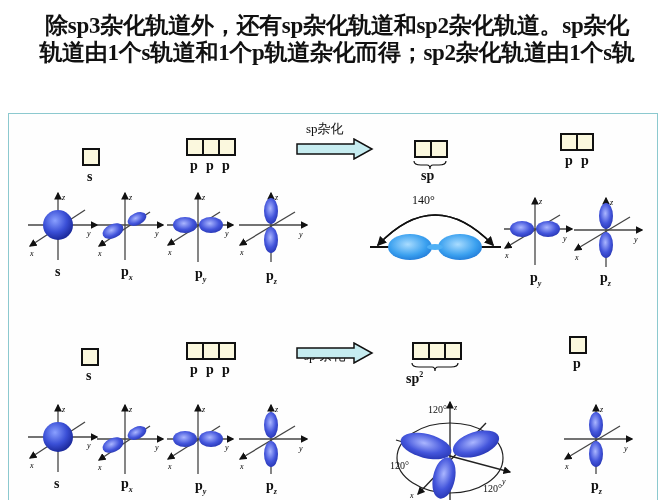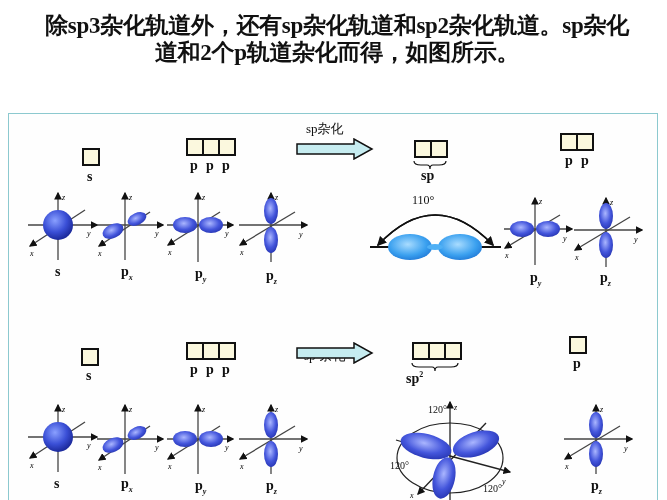--- a/index.html
+++ b/index.html
@@ -19,21 +19,21 @@
   .boxes .cell:first-child { margin-left:0; }
   .arrow-lbl { position:absolute; font-size:13px; font-family:"Liberation Serif",serif; }
   .arrow-lbl sup { font-size:8px; }
   .brace { position:absolute; }
 </style>
 </head>
 <body>
 
 <div class="intro">
   <span>除sp3杂化轨道外，还有sp杂化轨道和sp2杂化轨道。sp杂化</span>
-  <span>道和2个p轨道杂化而得，如图所示。</span>
+  <span>轨道由1个s轨道和1个p轨道杂化而得；sp2杂化轨道由1个s轨</span>
 </div>
 
 <div class="panel"></div>
 
 <svg width="0" height="0" style="position:absolute">
   <defs>
     <radialGradient id="sphereGrad" cx="40%" cy="35%" r="65%">
       <stop offset="0%" stop-color="#8aa0ff"></stop>
       <stop offset="60%" stop-color="#3a4fd6"></stop>
       <stop offset="100%" stop-color="#1c2a9c"></stop>
@@ -129,21 +129,21 @@
   <line x1="2" y1="35" x2="70" y2="35" stroke="#444" stroke-width="1.3" marker-end="url(#ah)"></line>
   <line x1="58" y1="22" x2="3" y2="55" stroke="#444" stroke-width="1.3" marker-end="url(#ah)"></line>
   <ellipse cx="34" cy="21" rx="7" ry="13" fill="url(#lobeGrad)"></ellipse>
   <ellipse cx="34" cy="50" rx="7" ry="13" fill="url(#lobeGrad)"></ellipse>
   <text x="38" y="10" font-size="8" font-style="italic">z</text>
   <text x="62" y="47" font-size="8" font-style="italic">y</text>
   <text x="3" y="65" font-size="8" font-style="italic">x</text>
 </svg>
 <div class="lbl" style="left:266px;top:268px;"><span>p</span><sub>z</sub></div>
 
-<div class="arrow-lbl" style="left:412px;top:193px;font-size:12px;">110°</div>
+<div class="arrow-lbl" style="left:412px;top:193px;font-size:12px;">140°</div>
 <svg class="abs" style="left:368px;top:205px;" width="135" height="55">
   <path d="M10,40 Q67,-20 125,40" fill="none" stroke="#111" stroke-width="1.6" marker-end="url(#ah)"></path>
   <path d="M125,40 Q67,-20 10,40" fill="none" stroke="#111" stroke-width="1.6" marker-end="url(#ah)"></path>
   <line x1="2" y1="42" x2="22" y2="42" stroke="#111" stroke-width="2"></line>
   <line x1="113" y1="42" x2="133" y2="42" stroke="#111" stroke-width="2"></line>
   <ellipse cx="42" cy="42" rx="22" ry="13" fill="url(#spGrad)"></ellipse>
   <ellipse cx="92" cy="42" rx="22" ry="13" fill="url(#spGrad)"></ellipse>
   <ellipse cx="67" cy="42" rx="8" ry="3" fill="#4fb0f5"></ellipse>
 </svg>
 

